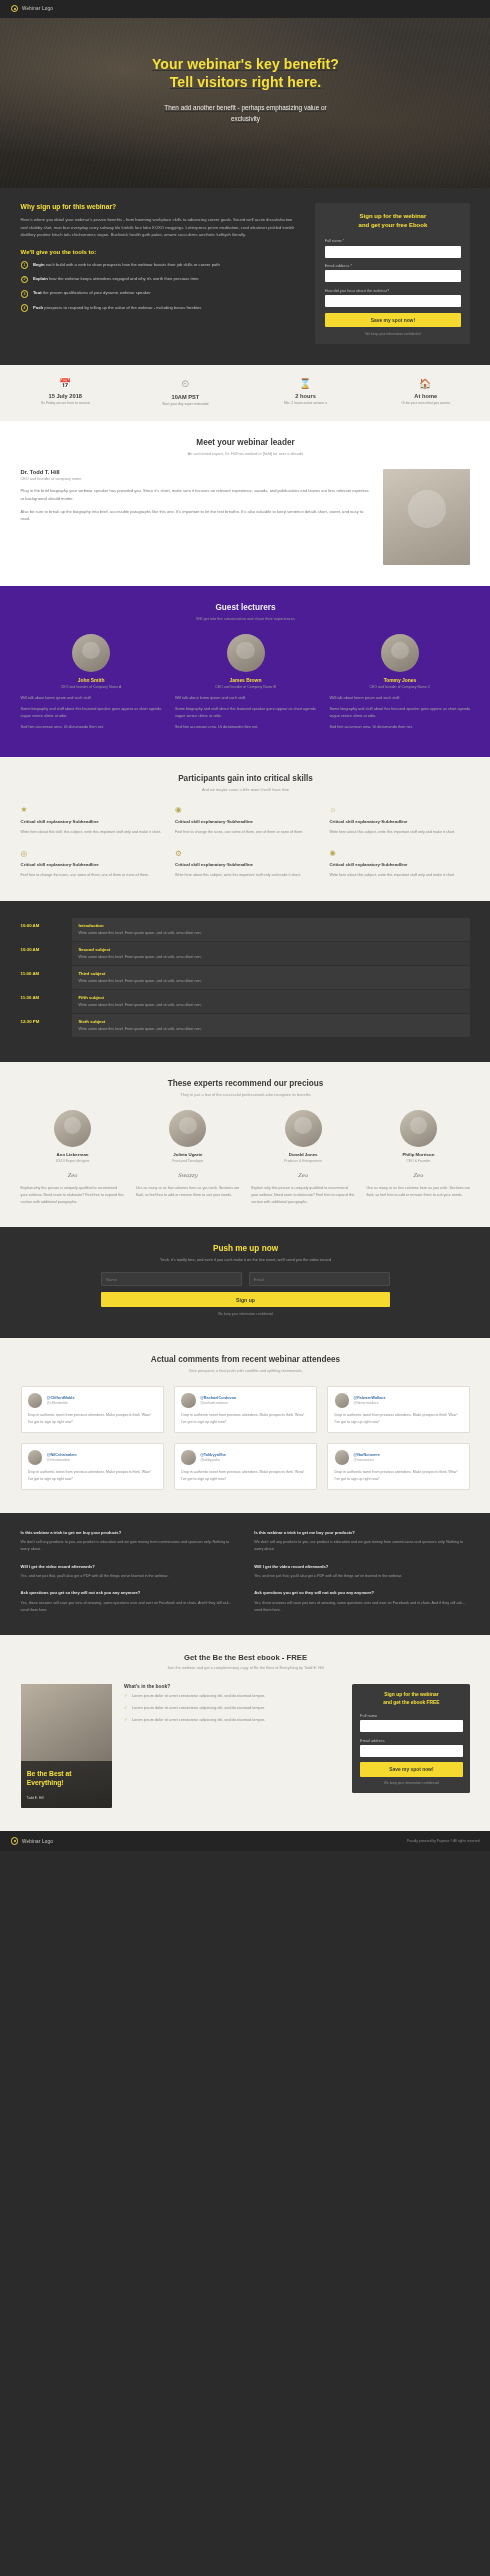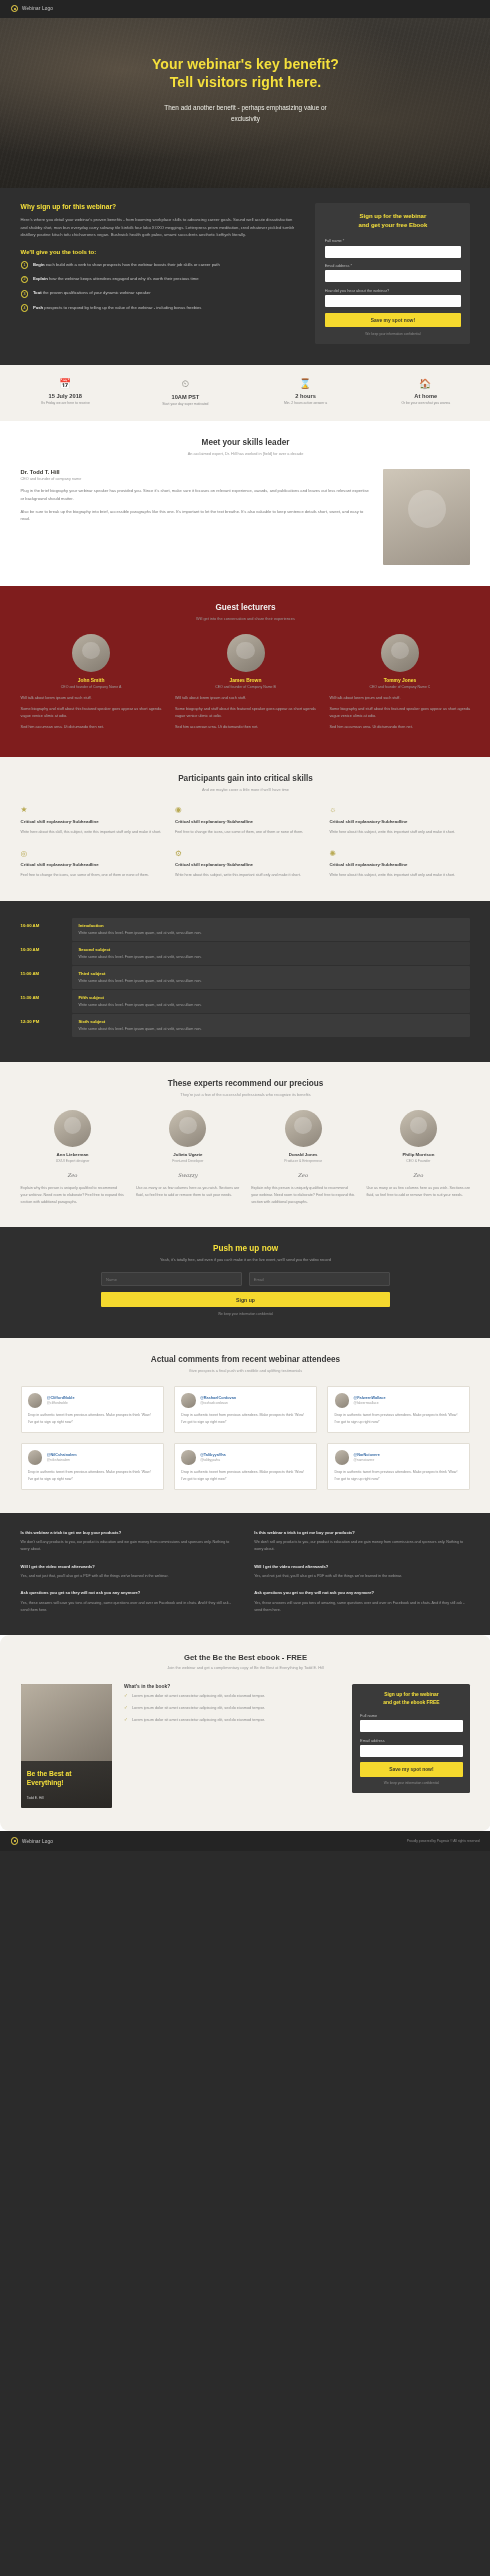--- a/index.html
+++ b/index.html
@@ -39,21 +39,21 @@
     overflow: hidden;
     text-align: center;
   }
   .hero::before {
     content:""; position:absolute; inset:0;
     background:
       radial-gradient(ellipse at 25% 30%, rgba(120,105,85,.55), transparent 55%),
       radial-gradient(ellipse at 75% 60%, rgba(90,80,65,.5), transparent 60%),
       repeating-linear-gradient(105deg, rgba(255,255,255,.018) 0 1.5px, transparent 1.5px 4.1px);
   }
-  .hero-inner { position: relative; padding-top: 37px; }
+  .hero-inner { position: relative; padding-top: 37px; text-decoration: underline; }
   .hero h1 {
     color: #f5e03c;
     font-size: 14px;
     line-height: 1.34;
     font-weight: bold;
     letter-spacing: 0.1px;
   }
   .hero h2 {
     margin-top: 11.3px;
     color: #efefe8;
@@ -140,21 +140,21 @@
     width: 87px; height: 96px; flex: none; border-radius: 1px;
     background: linear-gradient(160deg,#cfc7b9,#9d9488);
     position: relative; overflow: hidden;
   }
   .leader-photo::after {
     content:""; position:absolute; left:28%; top:22%; width:44%; height:40%;
     border-radius:50%; background: rgba(255,255,255,.22);
   }
 
   
-  .guests { background: #7f1d1d; padding: 17.5px 20.6px 21.6px; color: #ccc; }
+  .guests { background: #4c1d95; padding: 17.5px 20.6px 21.6px; color: #ccc; }
   .guests .h-center h2 { color: #f2f2f2; }
   .guests .h-center p { color: #9a9a9a; }
   .guest-grid { display: flex; gap: 13.4px; }
   .guest { flex: 1; text-align: center; }
   .g-photo {
     width: 38px; height: 38px; border-radius: 50%; margin: 0 auto 6.2px;
     background: linear-gradient(150deg,#b8b0a2,#837b70);
     position: relative; overflow: hidden;
   }
   .g-photo::after {
@@ -235,21 +235,21 @@
 
   
   .faq { background: #2f2f2f; padding: 17.5px 20.6px 21.6px; }
   .faq .h-center h2 { color: #f2f2f2; font-size: 7.7px; }
   .faq .h-center p { color: #9a9a9a; }
   .faq-grid { display: grid; grid-template-columns: 1fr 1fr; gap: 10.3px 17.5px; }
   .faq-q { font-size: 4.1px; font-weight: bold; color: #e6e6e6; margin-bottom: 3.1px; line-height: 1.5; }
   .faq-a { font-size: 3.7px; color: #9c9c9c; line-height: 1.9; }
 
   
-  .ebook { background: #f3f1ec; padding: 17.5px 20.6px 23px; border-radius: 9px; }
+  .ebook { background: #f3f1ec; padding: 17.5px 20.6px 23px; }
   .ebook .h-center h2 { font-size: 7.7px; }
   .eb-row { display: flex; gap: 12.4px; align-items: flex-start; }
   .eb-cover {
     width: 91px; height: 124px; flex: none; border-radius: 1px;
     background: linear-gradient(170deg,#4d4a44,#2a2825);
     position: relative; overflow: hidden; color: #fff;
   }
   .eb-cover .eb-face {
     position: absolute; inset: 0 0 38% 0;
     background: linear-gradient(150deg,#b9b0a1,#7e766b);
@@ -372,21 +372,21 @@
     <div class="strip-item">
       <span class="strip-ic">🏠</span>
       <div class="strip-t">At home</div>
       <div class="strip-s">Or be your own
 what you wanna</div>
     </div>
   </div>
 
   <div class="leader">
     <div class="h-center">
-      <h2>Meet your skills leader</h2>
+      <h2>Meet your webinar leader</h2>
       <p>An acclaimed expert, Dr. Hill has worked in [field] for over a decade</p>
     </div>
     <div class="leader-row">
       <div class="leader-body">
         <div class="leader-name">Dr. Todd T. Hill</div>
         <div class="leader-role">CEO and founder of company name</div>
         <p>Plug in the brief biography your webinar speaker has provided you. Since it's short, make sure it focuses on relevant experience, awards, and publications and leaves out less relevant expertise or background should matter.</p>
         <p>Also be sure to break up the biography into brief, accessible paragraphs like this one. It's important to let the text breathe. It's also valuable to keep sentence details short, sweet, and easy to read.</p>
       </div>
       <div class="leader-photo"></div>

